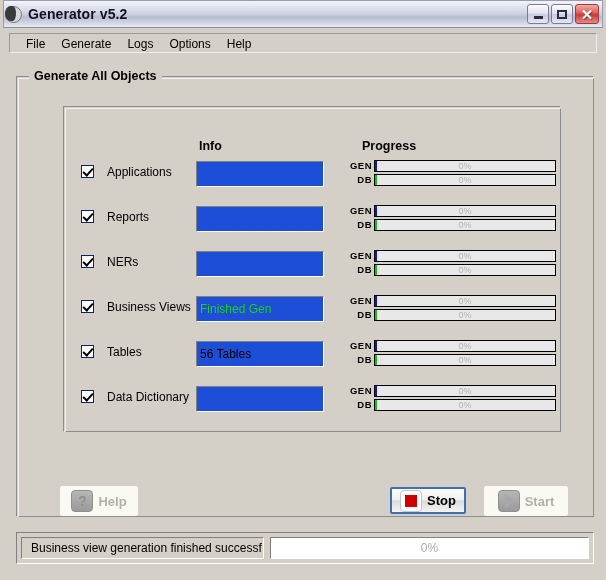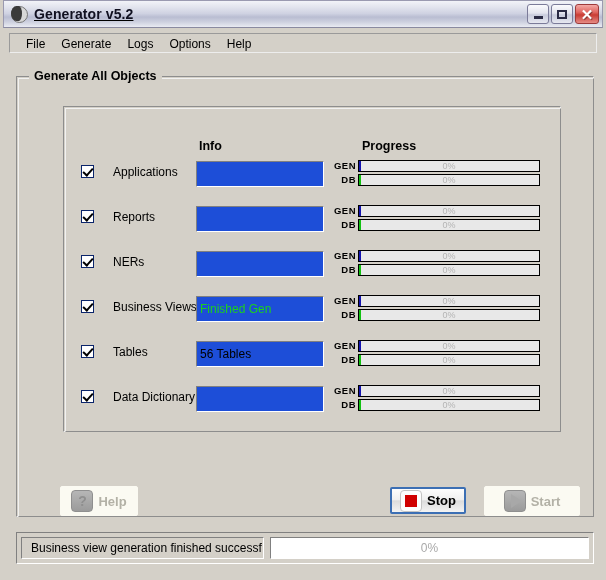--- a/index.html
+++ b/index.html
@@ -38,22 +38,20 @@
         #f2f3f8 0%,
         #e3e5ee 22%,
         #cfd2e2 48%,
         #b9bdd2 62%,
         #cdd0df 80%,
         #e9ebf2 100%);
     border: 1px solid #9a9ab0;
     border-bottom: 1px solid #8a8aa0;
     display: flex;
     align-items: center;
-    padding-left: 6px;
-    text-decoration: underline;
   }
   .app-icon {
     width: 18px; height: 18px;
     margin-right: 6px;
     position: relative;
     flex: none;
   }
   .app-icon .moon-outer {
     position: absolute;
     left: 1px; top: 1px;
@@ -229,21 +227,21 @@
     height: 34px;
     pointer-events: auto;
   }
 
   .cb-wrap {
     position: absolute;
     left: 78px;
     top: 8px;
     display: flex;
     align-items: center;
-    gap: 19px;
+    gap: 13px;
   }
   .cbox {
     width: 13px; height: 13px;
     box-sizing: border-box;
     border: 1px solid #0a246a;
     background: #ffffff;
     position: relative;
     flex: none;
   }
   .cbox::after {
@@ -286,21 +284,21 @@
 
   .prog-group {
     position: absolute;
     left: 327px;
     top: 2px;
     width: 210px;
     height: 30px;
   }
   .prog-line {
     position: absolute;
-    left: 0;
+    left: 16px;
     width: 210px;
     height: 12px;
     display: flex;
     align-items: center;
   }
   .prog-line.gen { top: 1px; }
   .prog-line.db { top: 15px; }
   .prog-label {
     width: 26px;
     flex: none;
@@ -356,21 +354,21 @@
     border: 1px solid #fbfaf2;
     color: #b3b1a6;
   }
   .btn.active {
     background: linear-gradient(to bottom, #fdfdfd 0%, #f0f0f0 46%, #dcdcdc 52%, #f3f3f3 100%);
     border: 2px solid #3c6fb4;
     color: #000000;
   }
   .btn-help  { left: 57px;  top: 486px; width: 78px; height: 30px; }
   .btn-stop  { left: 387px; top: 487px; width: 76px; height: 27px; }
-  .btn-start { left: 481px; top: 486px; width: 96px; height: 30px; }
+  .btn-start { left: 481px; top: 486px; width: 84px; height: 30px; }
 
   .icon-square-box {
     width: 22px; height: 22px;
     box-sizing: border-box;
     border-radius: 4px;
     display: flex;
     align-items: center;
     justify-content: center;
     flex: none;
   }

